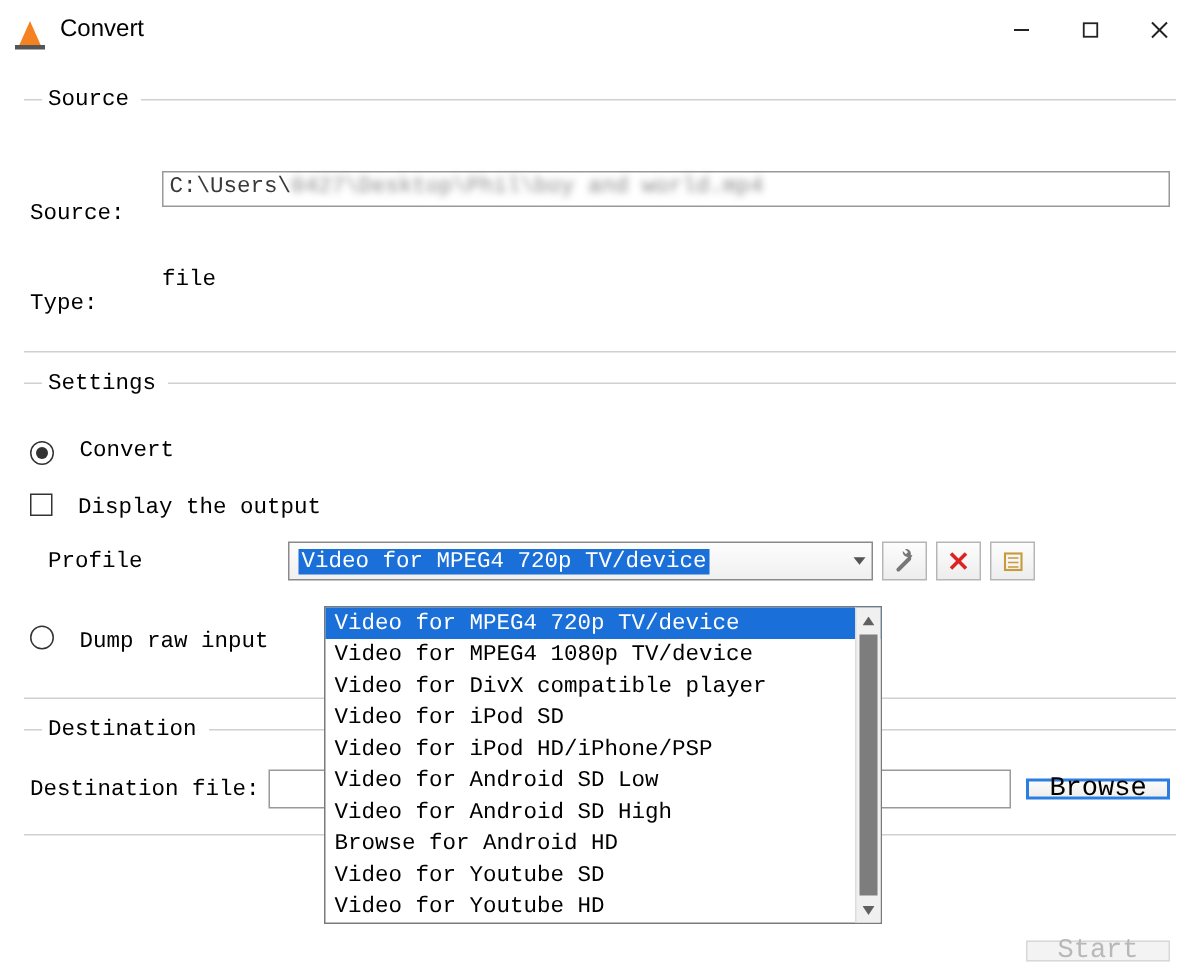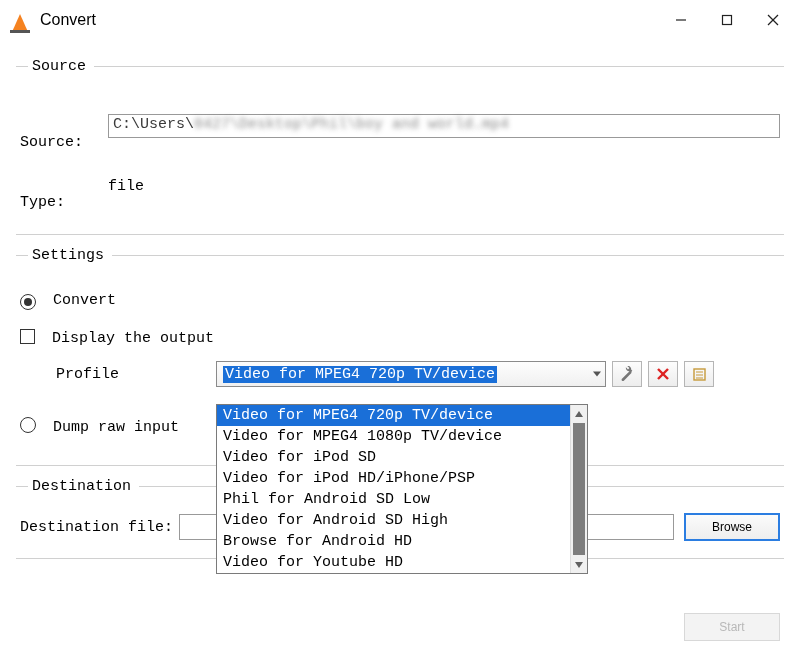--- a/index.html
+++ b/index.html
@@ -137,21 +137,21 @@
     margin-right: 8px;
     position: relative;
     top: 2px;
   }
   .indent { margin-left: 28px; }
   .option-line { margin: 6px 0; }
   .profile-row {
     display: flex;
     align-items: center;
     margin-top: 14px;
-    margin-left: 36px;
+    margin-left: 12px;
   }
   .profile-lbl { min-width: 160px; }
   .combo {
     width: 390px;
     height: 26px;
     border: 1px solid #8a8a8a;
     background: linear-gradient(#fdfdfd,#f0f0f0);
     display: flex;
     align-items: center;
     padding: 0 18px 0 6px;
@@ -234,28 +234,28 @@
   }
   .dest-input {
     flex: 1;
     height: 26px;
     border: 1px solid #999;
     background: #fff;
     margin-right: 10px;
   }
   .btn {
     min-width: 96px;
-    height: 28px;
+    height: 14px;
     border: 1px solid #b4b4b4;
     background: linear-gradient(#fbfbfb,#eeeeee);
     display: inline-flex;
     align-items: center;
     justify-content: center;
-    font-family: Liberation Sans, sans-serif;
-    font-size: 12px;
+    font-family: Liberation Mono, monospace;
+    font-size: 18px;
   }
   .btn.primary {
     border: 2px solid #2b7de1;
   }
   .btn.disabled {
     color: #b8b8b8;
     border-color: #d8d8d8;
     background: #f3f3f3;
     text-align: center;
   }
@@ -370,25 +370,27 @@
 </div>
 
 <div class="footer">
   <span class="btn disabled">Start</span>
 </div>
 
 <div class="dropdown">
   <div id="dd-items">
       <div class="dd-item sel">Video for MPEG4 720p TV/device</div>
       <div class="dd-item">Video for MPEG4 1080p TV/device</div>
+      <div class="dd-item">Video for DivX compatible player</div>
       <div class="dd-item">Video for iPod SD</div>
       <div class="dd-item">Video for iPod HD/iPhone/PSP</div>
-      <div class="dd-item">Phil for Android SD Low</div>
+      <div class="dd-item">Video for Android SD Low</div>
       <div class="dd-item">Video for Android SD High</div>
       <div class="dd-item">Browse for Android HD</div>
+      <div class="dd-item">Video for Youtube SD</div>
       <div class="dd-item">Video for Youtube HD</div>
     </div>
   <div class="dd-scroll">
     <span class="sbtn">
         <svg width="8" height="6">
           <polygon points="4,0 8,6 0,6"></polygon>
         </svg>
       </span>
     <span class="thumb"></span>
     <span class="sbtn">

